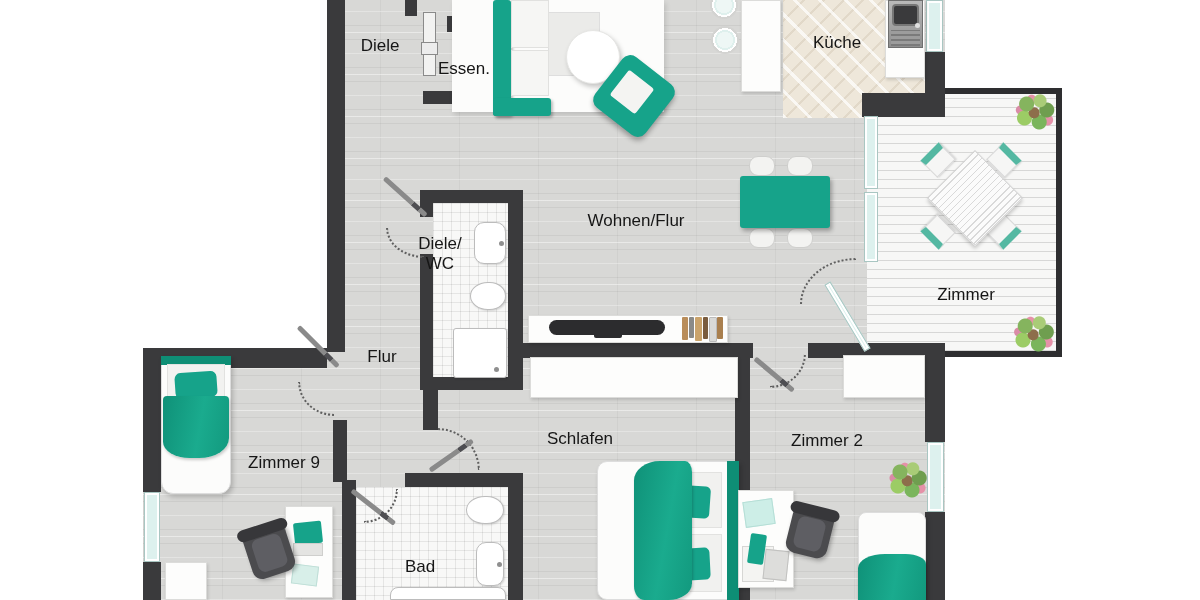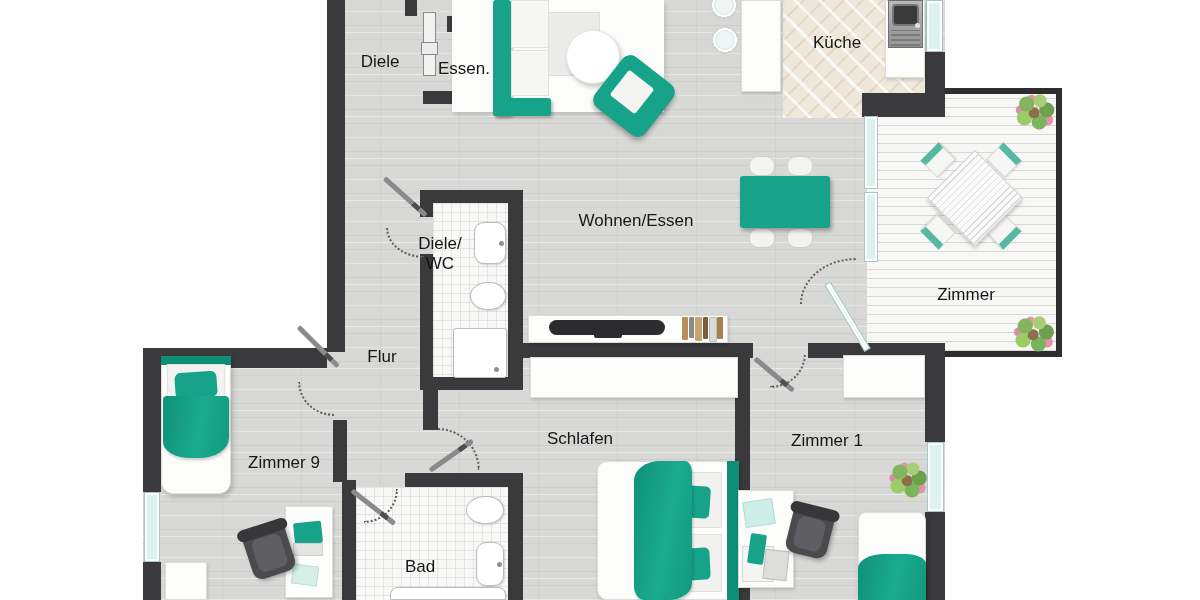--- a/index.html
+++ b/index.html
@@ -211,26 +211,26 @@
   <div class="el plant" style="left:888px;top:460px;width:40px;height:40px;"></div>
   <div class="el wht" style="left:738px;top:490px;width:56px;height:98px;"></div>
   <div class="el" style="left:744px;top:500px;width:30px;height:26px;background:#cdeee7;border:1px solid #b5ded6;transform:rotate(-8deg);"></div>
   <div class="el" style="left:742px;top:546px;width:32px;height:36px;background:#f4f4f2;border:1px solid #d6d6d4;"></div>
   <div class="el teal" style="left:749px;top:534px;width:16px;height:30px;border-radius:2px;transform:rotate(8deg);"></div>
   <div class="el" style="left:764px;top:550px;width:24px;height:30px;background:#dddddb;border:1px solid #c2c2c0;transform:rotate(6deg);"></div>
   <div class="el ochair" style="left:789px;top:508px;width:42px;height:48px;transform:rotate(14deg);"></div>
   <div class="el" style="left:858px;top:512px;width:68px;height:88px;background:#fcfcfb;border:1px solid #ddd;border-radius:8px 8px 0 0;box-shadow:2px 3px 5px rgba(0,0,0,.2);"></div>
   <div class="el blanket" style="left:858px;top:554px;width:68px;height:46px;border-radius:40% 30% 0 0 / 14px 10px 0 0;"></div>
 
-  <div class="lbl" style="left:380px;top:62px;">Diele</div>
+  <div class="lbl" style="left:380px;top:46px;">Diele</div>
   <div class="lbl" style="left:464px;top:69px;">Essen.</div>
   <div class="lbl" style="left:837px;top:43px;">Küche</div>
-  <div class="lbl" style="left:636px;top:221px;">Wohnen/Essen</div>
+  <div class="lbl" style="left:636px;top:221px;">Wohnen/Flur</div>
   <div class="lbl" style="left:440px;top:254px;">Diele/
 WC</div>
   <div class="lbl" style="left:382px;top:357px;">Flur</div>
   <div class="lbl" style="left:966px;top:295px;">Zimmer</div>
   <div class="lbl" style="left:284px;top:463px;">Zimmer 9</div>
   <div class="lbl" style="left:580px;top:439px;">Schlafen</div>
-  <div class="lbl" style="left:827px;top:441px;">Zimmer 1</div>
+  <div class="lbl" style="left:827px;top:441px;">Zimmer 2</div>
   <div class="lbl" style="left:420px;top:567px;">Bad</div>
 
 </div>
 
 </body></html>

